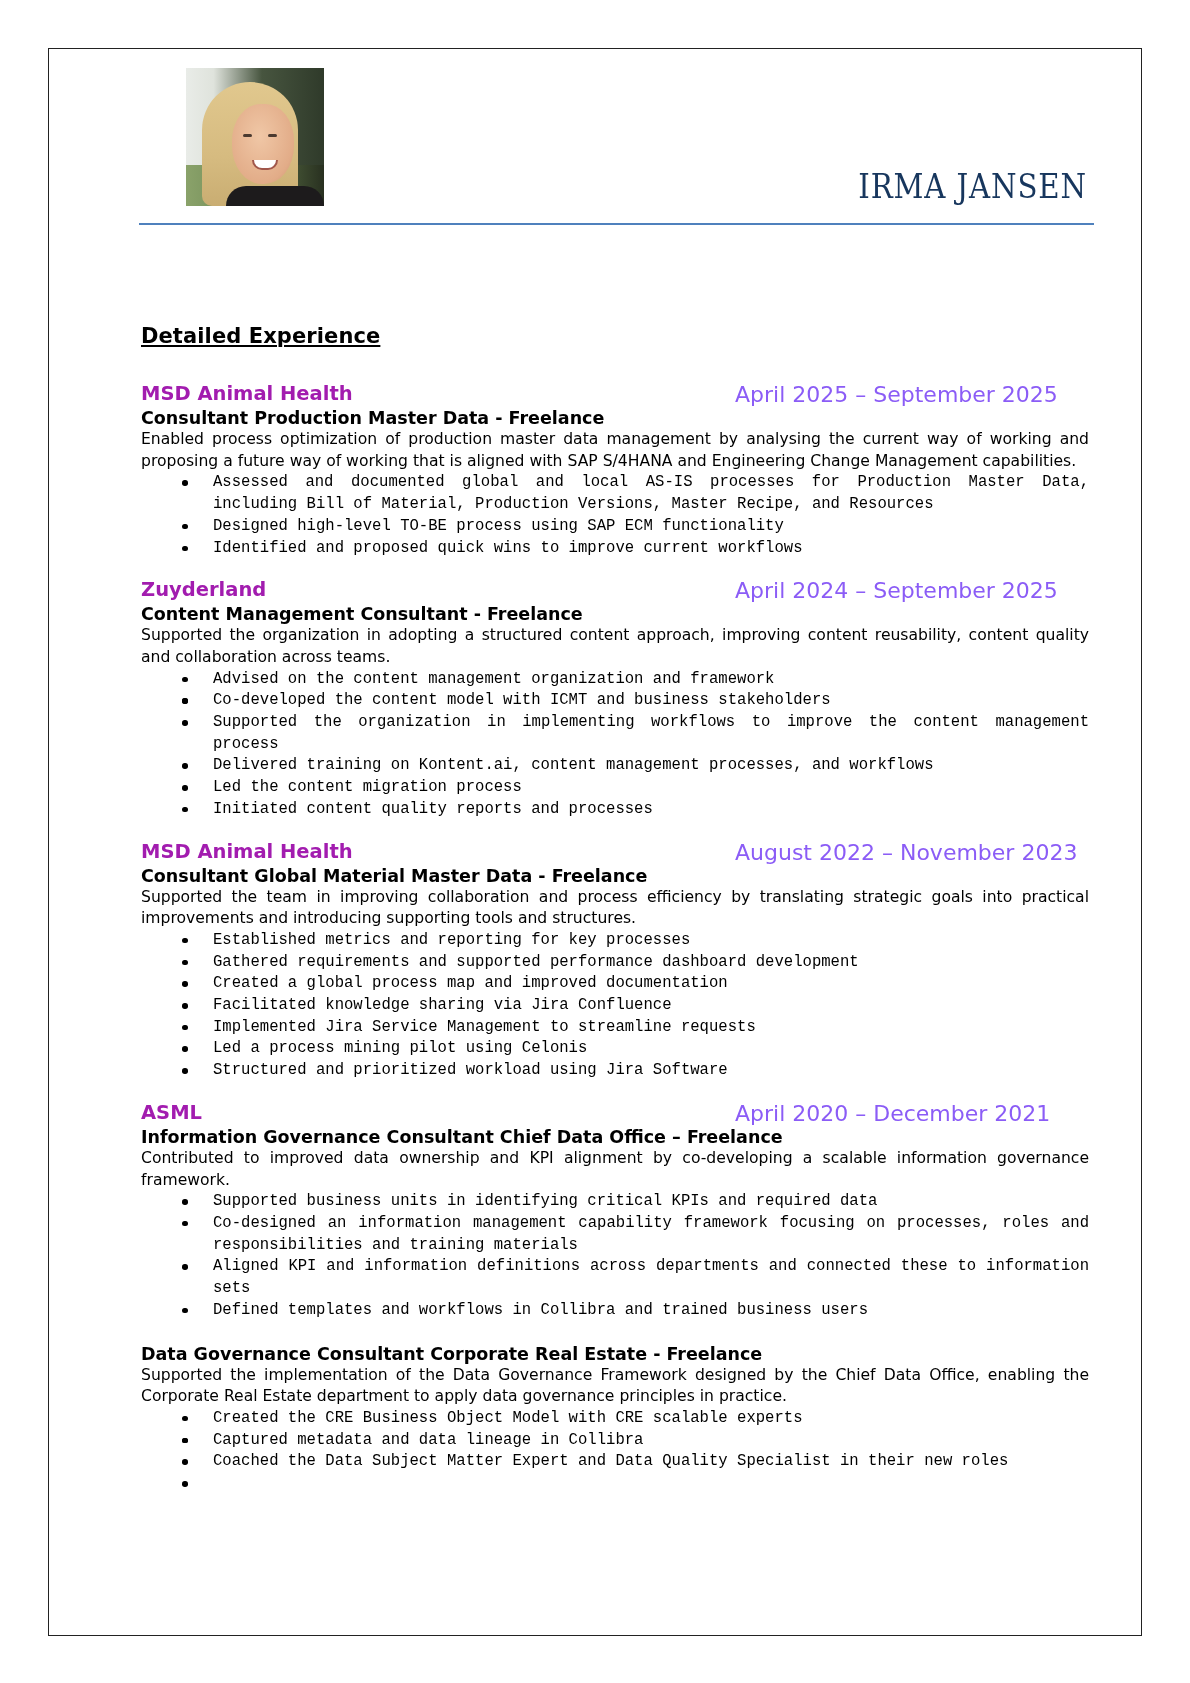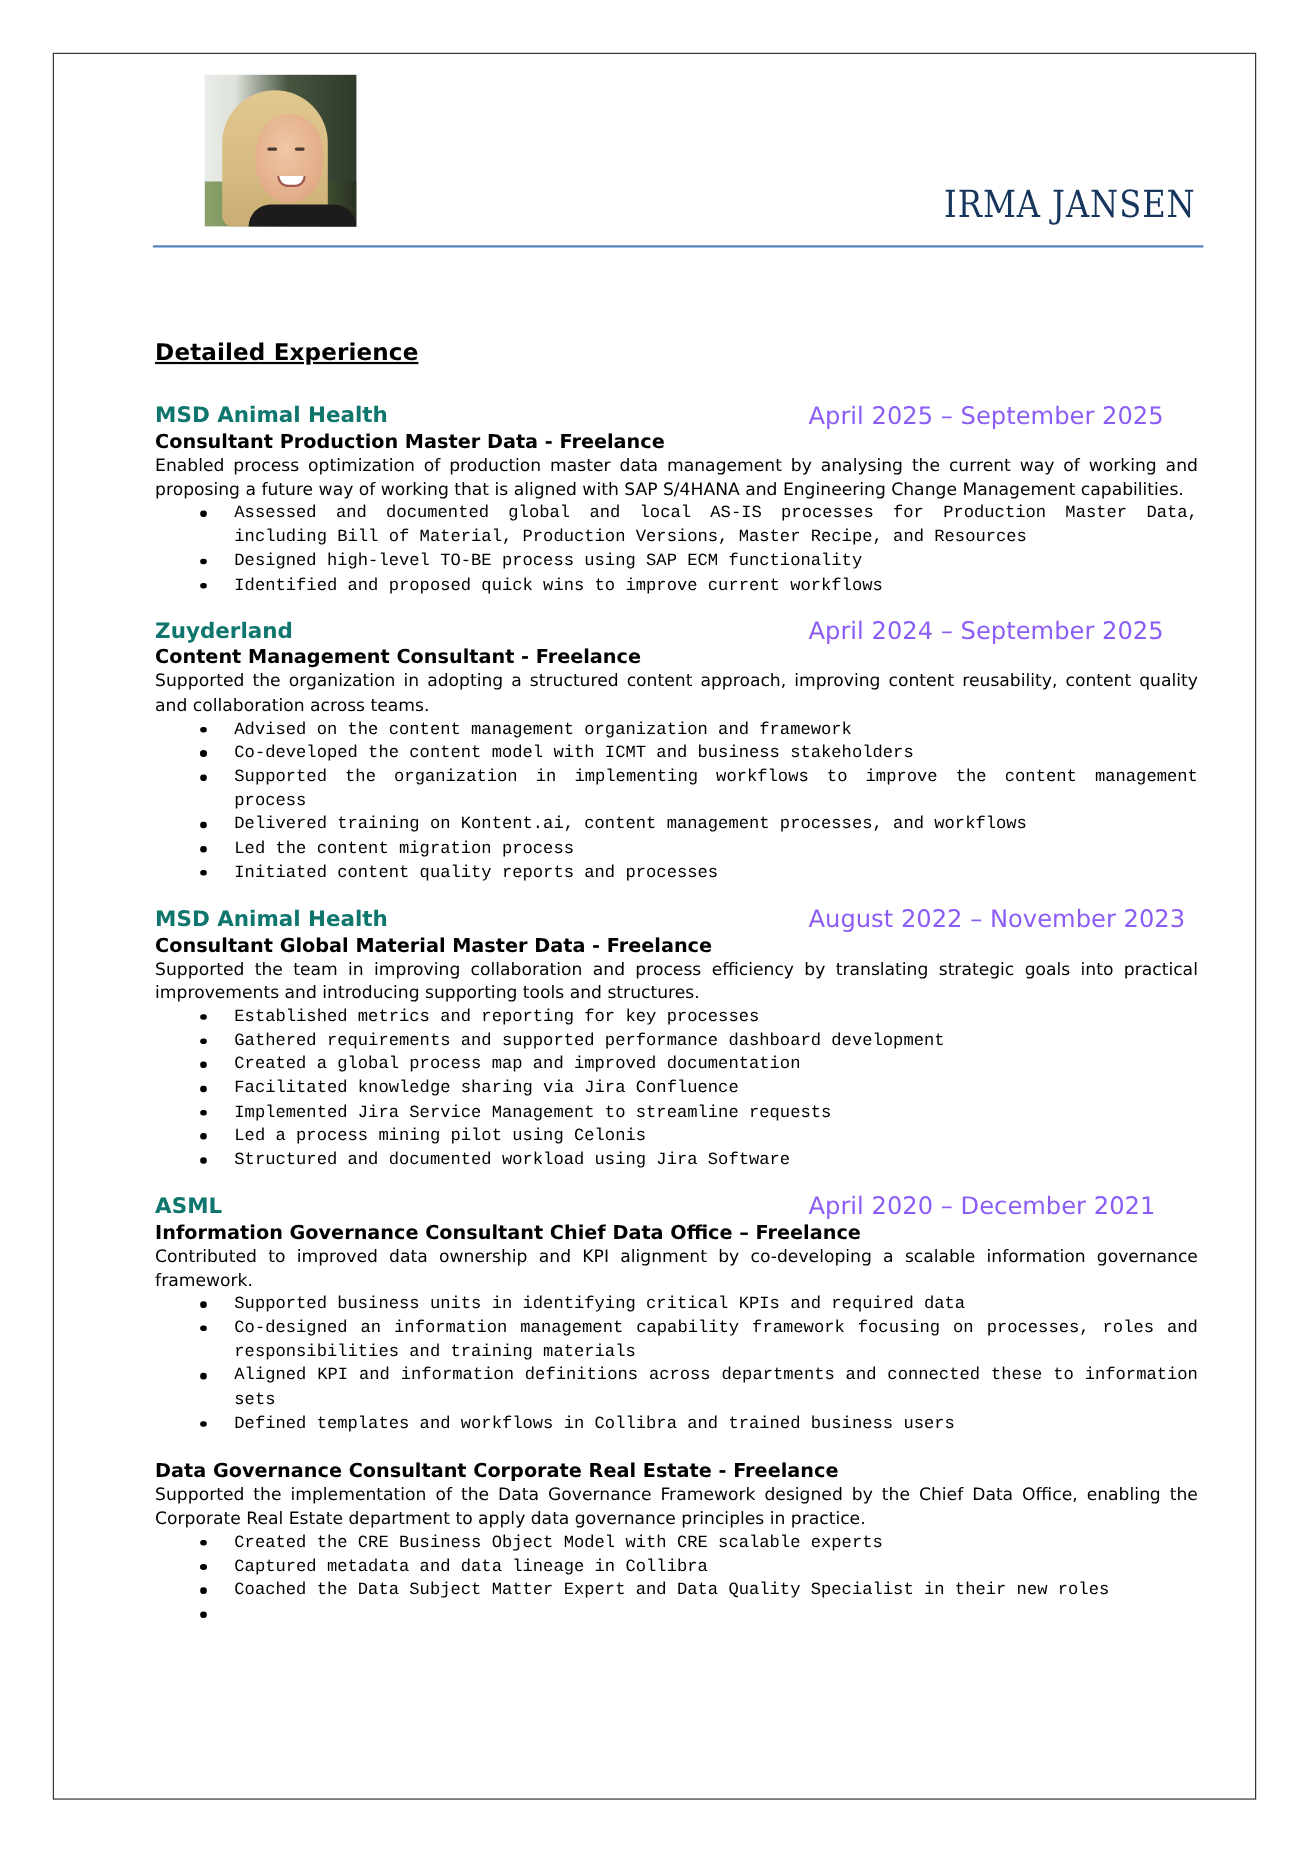--- a/index.html
+++ b/index.html
@@ -20,25 +20,25 @@
   .photo .smile { position:absolute; left:66px; top:92px; width:22px; height:8px; border-radius: 0 0 12px 12px;
            background:#fff; border:2px solid #a0564a; border-top:none; }
   .photo .shirt { position:absolute; left:40px; top:118px; width:98px; height:22px; background:#1d1b1c; border-radius: 20px 20px 0 0; }
 
   .name { position: absolute; right: 103px; top: 166px; font-family: "DejaVu Serif", serif;
           font-size: 34px; letter-spacing: 1px; color: #17365d; font-weight: normal; transform: scaleX(0.86);
           transform-origin: right center; white-space: nowrap; }
   .header-rule { position: absolute; left: 139px; top: 223px; width: 955px; height: 2px; background: #4f81bd; }
 
   .content { position: absolute; left: 141px; top: 308px; width: 948px; }
-  .section-title { font-size: 21px; font-weight: bold; text-decoration: underline; margin: 0 0 34px 0;
+  .section-title { font-size: 21px; font-weight: bold; text-decoration: underline; margin: 16px 0 34px 0;
                    letter-spacing: 0.1px; }
   .job { margin-bottom: 19px; }
   .job-head { position: relative; height: 26px; }
-  .company { font-size: 19.5px; font-weight: bold; color: #0f766e; position: absolute; left: 0; top: 0; }
+  .company { font-size: 19.5px; font-weight: bold; color: #a21caf; position: absolute; left: 0; top: 0; }
   .dates { font-size: 22px; color: #8b5cf6; position: absolute; left: 569px; top: 0; white-space: nowrap; margin-left: 25px; }
   .role { font-size: 17.5px; font-weight: bold; line-height: 22px; margin-top: -1px; }
   .desc { font-size: 15.6px; line-height: 21.7px; text-align: justify; }
   ul.bullets { list-style: none; margin: 0; padding: 0; font-family: Liberation Mono, monospace; }
   ul.bullets li { position: relative; padding-left: 72px; font-size: 15.6px; line-height: 21.7px; text-align: justify; }
   ul.bullets li .dot { position: absolute; left: 41px; top: 8px; width: 5.5px; height: 5.5px; background: #000; border-radius: 50%; }
   .subjob { margin-top: 6px; }
 </style>
 </head>
 <body>
@@ -100,21 +100,21 @@
     </div>
     <div class="role">Consultant Global Material Master Data - Freelance</div>
     <div class="desc">Supported the team in improving collaboration and process efficiency by translating strategic goals into practical improvements and introducing supporting tools and structures.</div>
     <ul class="bullets">
       <li><span class="dot"></span><span>Established metrics and reporting for key processes</span></li>
       <li><span class="dot"></span><span>Gathered requirements and supported performance dashboard development</span></li>
       <li><span class="dot"></span><span>Created a global process map and improved documentation</span></li>
       <li><span class="dot"></span><span>Facilitated knowledge sharing via Jira Confluence</span></li>
       <li><span class="dot"></span><span>Implemented Jira Service Management to streamline requests</span></li>
       <li><span class="dot"></span><span>Led a process mining pilot using Celonis</span></li>
-      <li><span class="dot"></span><span>Structured and documented workload using Jira Software</span></li>
+      <li><span class="dot"></span><span>Structured and prioritized workload using Jira Software</span></li>
     </ul>
   </div>
 
   <div class="job">
     <div class="job-head">
       <span class="company">ASML</span>
       <span class="dates">April 2020 – December 2021</span>
     </div>
     <div class="role">Information Governance Consultant Chief Data Office – Freelance</div>
     <div class="desc">Contributed to improved data ownership and KPI alignment by co-developing a scalable information governance framework.</div>

